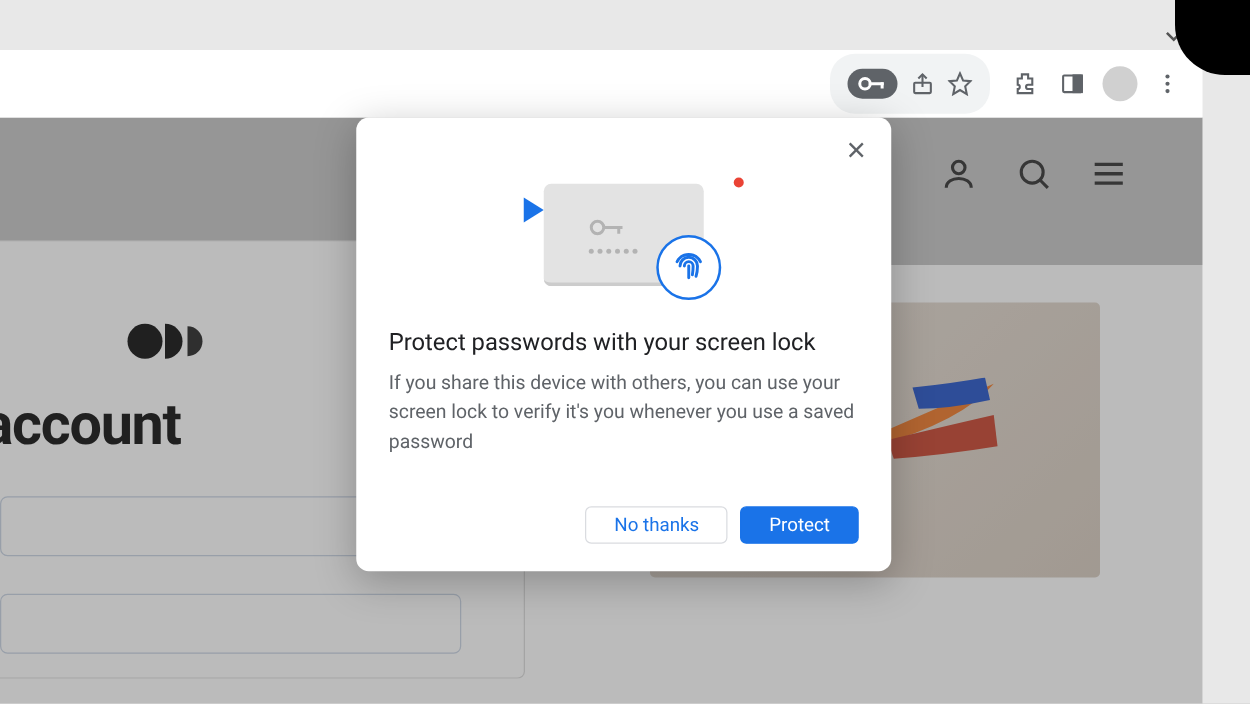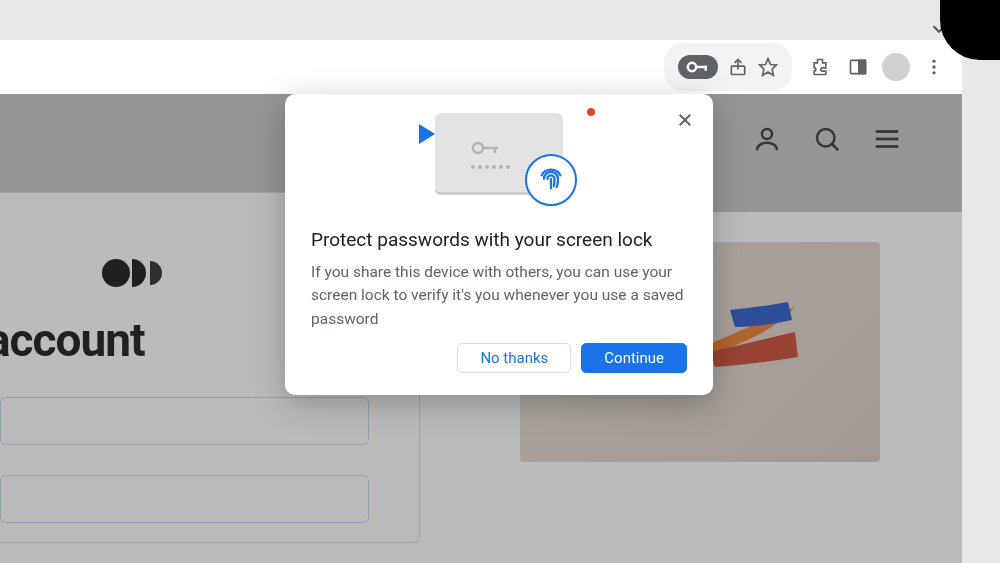--- a/index.html
+++ b/index.html
@@ -167,21 +167,21 @@
     
     .dialog {
       position: absolute;
       top: 94px;
       left: 285px;
       width: 428px;
       background: #fff;
       border-radius: 10px;
       box-shadow: 0 8px 32px rgba(0,0,0,0.25);
       z-index: 50;
-      padding: 0 26px 22px;
+      padding: 34px 26px 22px;
     }
     .dialog-close {
       position: absolute;
       top: 12px;
       right: 14px;
       width: 28px;
       height: 28px;
       display: flex;
       align-items: center;
       justify-content: center;
@@ -255,21 +255,21 @@
     .dialog-title {
       font-size: 19px;
       color: #202124;
       margin-bottom: 10px;
       font-weight: 400;
     }
     .dialog-body {
       font-size: 15.5px;
       color: #5f6368;
       line-height: 1.5;
-      margin-bottom: 12px;
+      margin-bottom: 40px;
     }
     .dialog-actions {
       display: flex;
       justify-content: flex-end;
       gap: 10px;
     }
     .btn {
       height: 30px;
       padding: 0 22px;
       border-radius: 5px;
@@ -431,15 +431,15 @@
           <path d="M12 11v8"></path>
           <path d="M4 8a9 9 0 0 1 16 0"></path>
         </svg>
       </div>
     </div>
   </div>
   <div class="dialog-title">Protect passwords with your screen lock</div>
   <div class="dialog-body">If you share this device with others, you can use your screen lock to verify it's you whenever you use a saved password</div>
   <div class="dialog-actions">
     <div class="btn btn-secondary">No thanks</div>
-    <div class="btn btn-primary">Continue</div>
+    <div class="btn btn-primary">Protect</div>
   </div>
 </div>
 
 </body></html>

